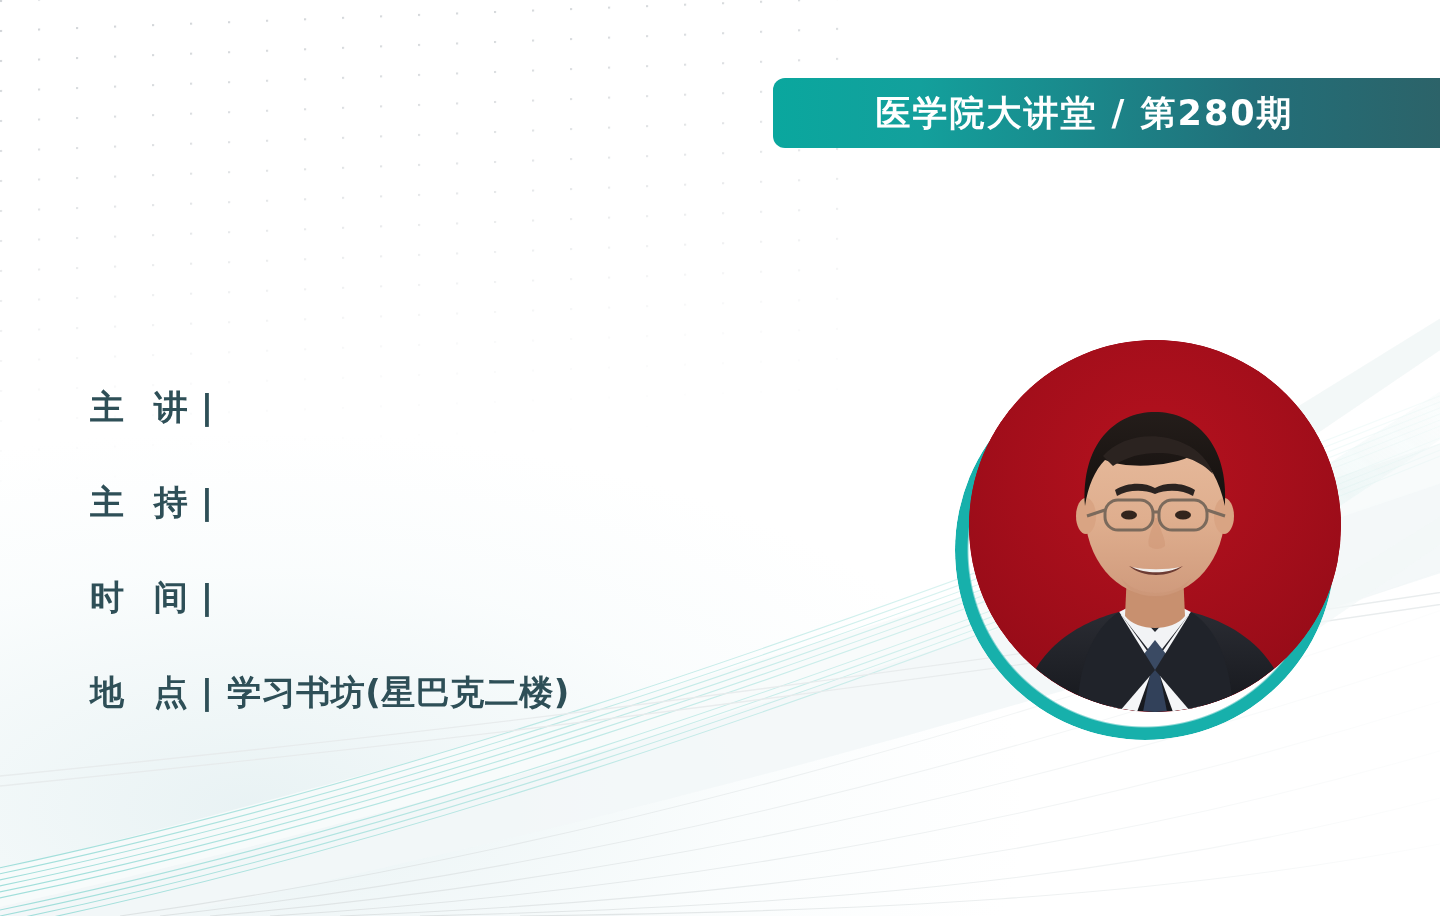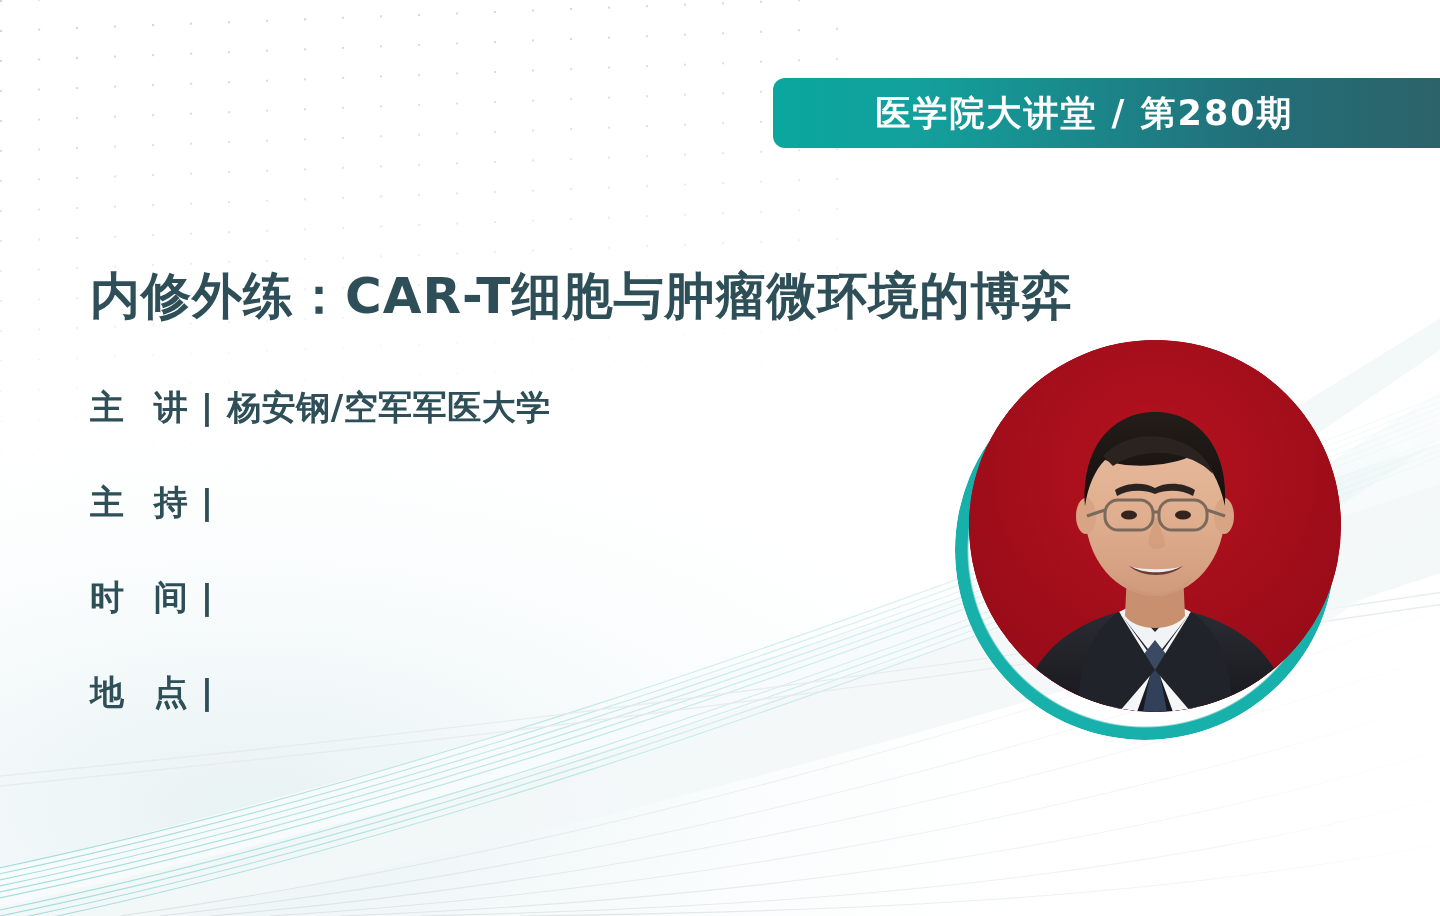--- a/index.html
+++ b/index.html
@@ -224,43 +224,42 @@
         <path d="M 1195 470 L 1470 300 L 1470 330 L 1222 498 Z" fill="#f0f6f6" opacity="0.85"></path>
         <path d="M 1210 660 L 1470 498 L 1470 524 L 1238 684 Z" fill="#f3f8f8" opacity="0.8"></path>
       </g>
     </svg>
   </div>
 
   <div class="banner">
     <span class="banner-text">医学院大讲堂 / 第280期</span>
   </div>
 
-  <h1 class="title">内修外练：CAR-T细胞与肿瘤微环境的博弈</h1>
 
   <div class="info-list">
 
     <div class="info-row">
       <span class="info-label">主 讲</span>
       <span class="info-sep">|</span>
-      <span class="info-value">杨安钢/空军军医大学</span>
     </div>
 
     <div class="info-row">
       <span class="info-label">主 持</span>
       <span class="info-sep">|</span>
     </div>
 
     <div class="info-row">
       <span class="info-label">时 间</span>
       <span class="info-sep">|</span>
     </div>
 
     <div class="info-row">
       <span class="info-label">地 点</span>
       <span class="info-sep">|</span>
+      <span class="info-value">学习书坊(星巴克二楼)</span>
     </div>
 
   </div>
 
   <div class="portrait-wrap">
     <div class="portrait-ring"></div>
     <div class="portrait-photo">
       <svg class="photo-svg" viewBox="0 0 372 372">
         <defs>
           <clipPath id="circClip">

